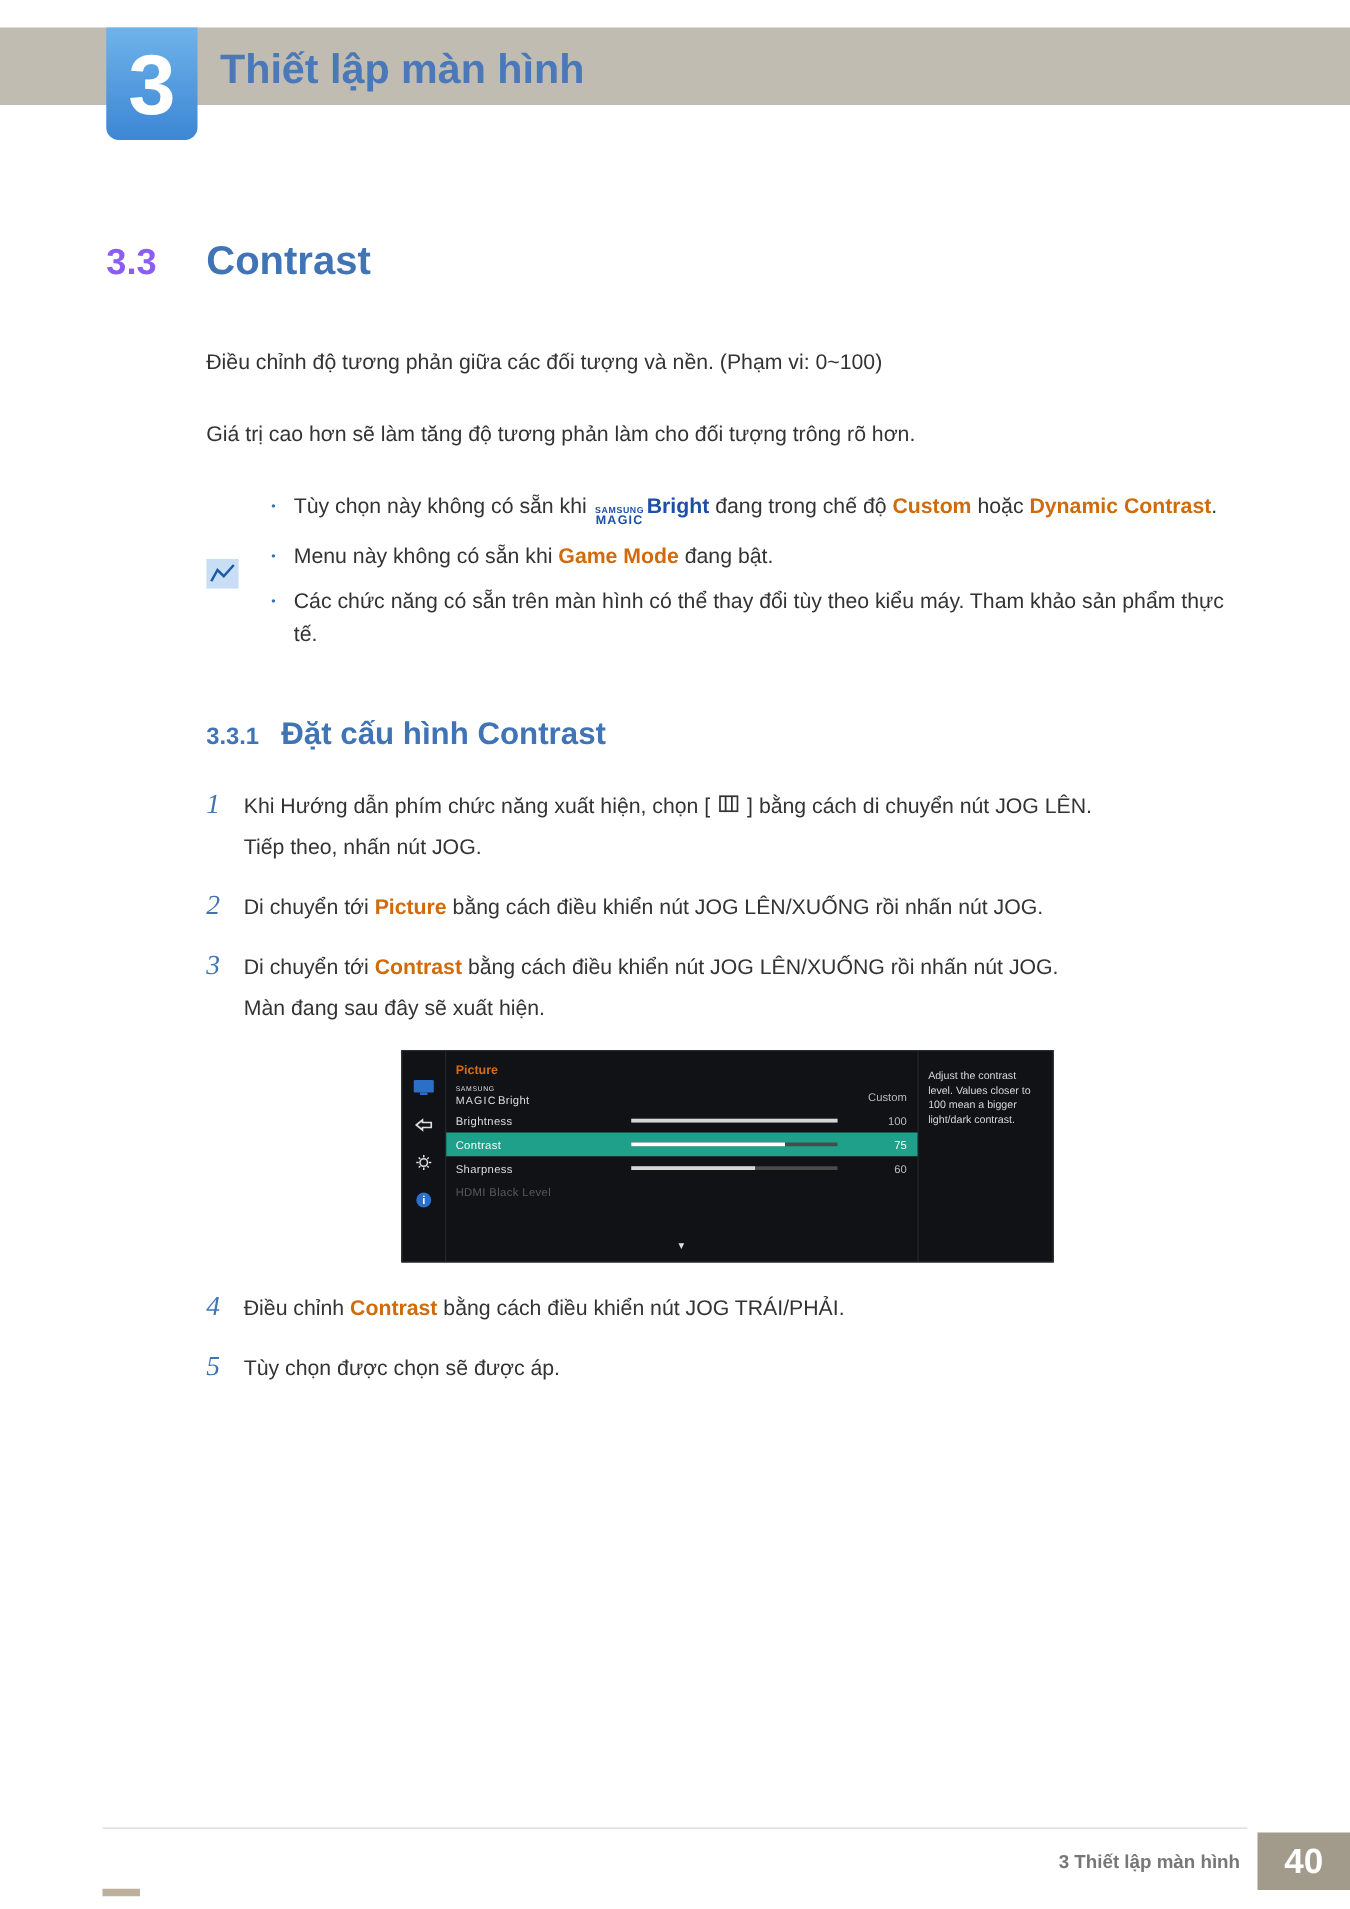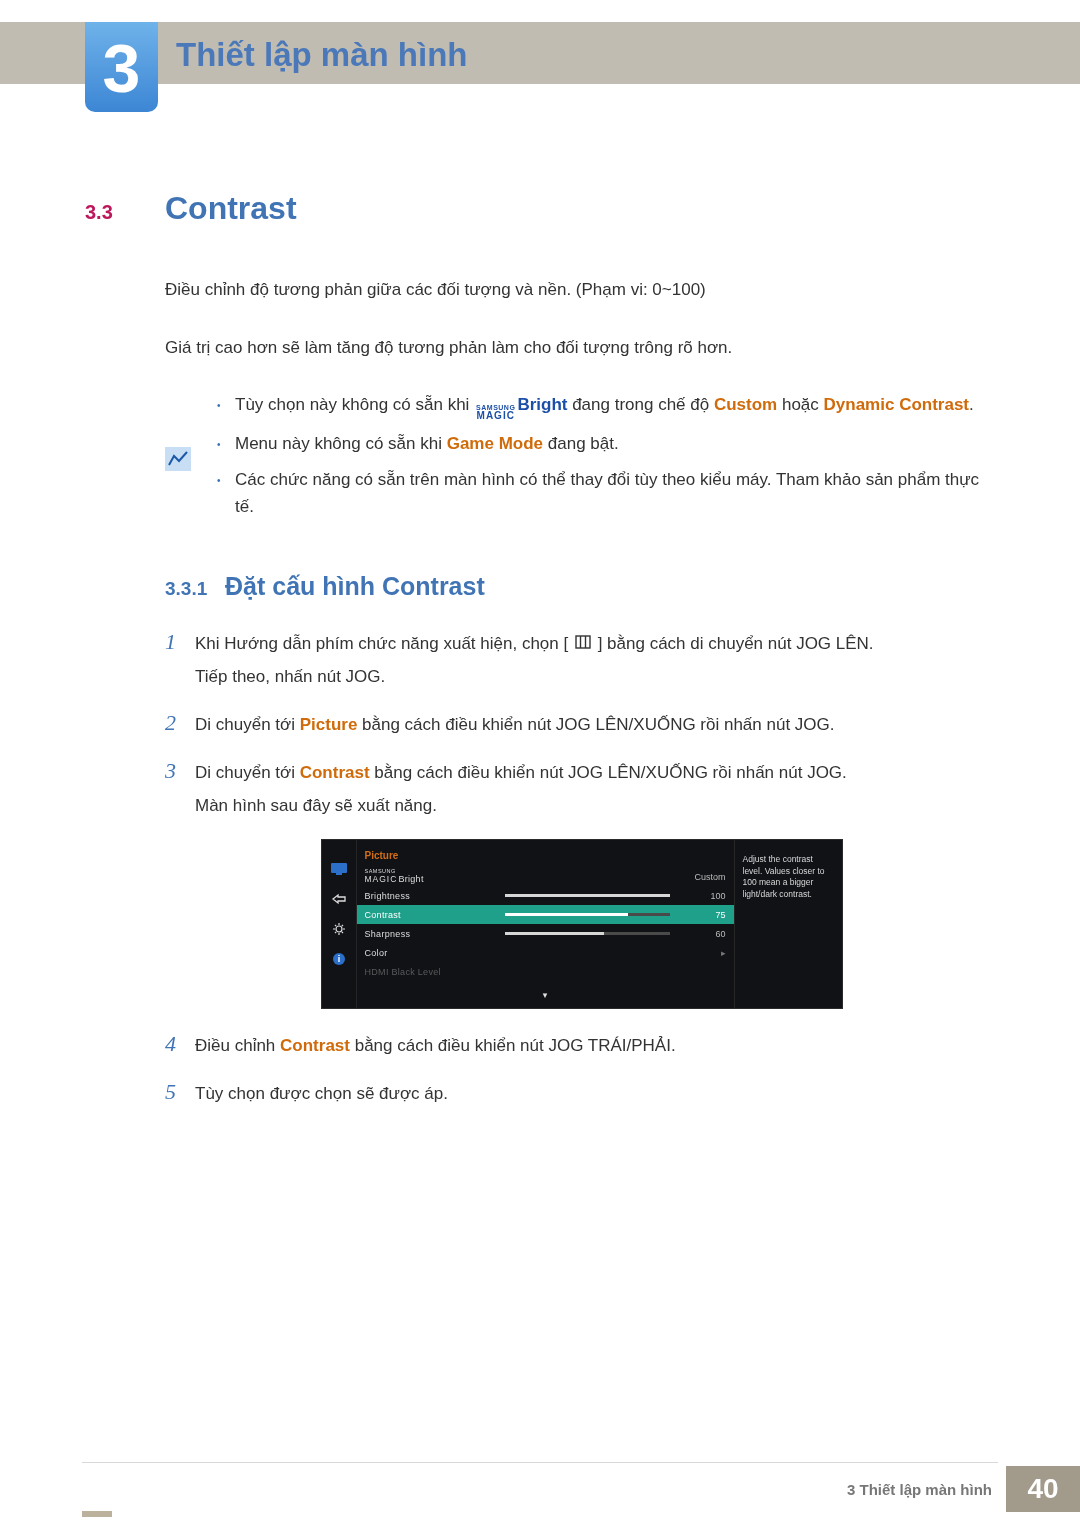--- a/index.html
+++ b/index.html
@@ -36,21 +36,21 @@
     top: 36px; left: 176px;
     font-size: 33px;
     font-weight: 700;
     color: #4a78b8;
   }
   .content {
     position: absolute;
     top: 190px; left: 85px; right: 82px;
   }
   .sec-line { display: flex; align-items: baseline; margin-bottom: 50px; }
-  .sec-num { font-size: 20px; font-weight: 700; color: #be185d; width: 80px; }
+  .sec-num { font-size: 29px; font-weight: 700; color: #8b5cf6; width: 80px; }
   .sec-title { font-size: 32px; font-weight: 700; color: #4074b5; }
   .para { font-size: 17px; line-height: 1.5; margin-left: 80px; margin-bottom: 32px; color: #333; }
   .note-block { display: flex; margin-left: 80px; margin-bottom: 42px; align-items: center; }
   .note-icon {
     flex: 0 0 34px;
     margin-right: 18px;
   }
   .note-icon svg { width: 26px; height: 24px; }
   .note-list { list-style: none; flex: 1; }
   .note-list li { position: relative; padding-left: 18px; font-size: 17px; line-height: 1.55; margin-bottom: 10px; }
@@ -223,21 +223,21 @@
     <li>
       <span class="step-num">2</span>
       <span class="step-text">
         <span>Di chuyển tới </span><span class="bold-orange">Picture</span><span> bằng cách điều khiển nút JOG LÊN/XUỐNG rồi nhấn nút JOG.</span>
       </span>
     </li>
     <li>
       <span class="step-num">3</span>
       <span class="step-text">
         <span>Di chuyển tới </span><span class="bold-orange">Contrast</span><span> bằng cách điều khiển nút JOG LÊN/XUỐNG rồi nhấn nút JOG.</span>
-        <span class="line2">Màn hình sau đây sẽ xuất năng.</span>
+        <span class="line2">Màn đang sau đây sẽ xuất hiện.</span>
       </span>
     </li>
   </ol>
 
   <div class="osd-wrap">
     <div class="osd">
       <div class="osd-iconcol">
         <span class="ic">
           <svg viewBox="0 0 18 14">
               <rect x="1" y="1" width="16" height="10" fill="#2b6fc8" rx="1"></rect>
@@ -293,24 +293,20 @@
               </span>
               <span class="osd-row-val">75</span>
             </div>
             <div class="osd-row">
               <span class="osd-row-label">Sharpness</span>
               <span class="osd-row-bar">
                 <span class="osd-row-bar-fill" style="width: 60%;"></span>
               </span>
               <span class="osd-row-val">60</span>
             </div>
-            <div class="osd-row">
-              <span class="osd-row-label">Color</span>
-              <span class="osd-row-arrow">▸</span>
-            </div>
             <div class="osd-row osd-row-dim">
               <span class="osd-row-label">HDMI Black Level</span>
             </div>
           </div>
         <div class="osd-scroll-down">▾</div>
       </div>
       <div class="osd-side">Adjust the contrast level. Values closer to 100 mean a bigger light/dark contrast.</div>
     </div>
   </div>
 

